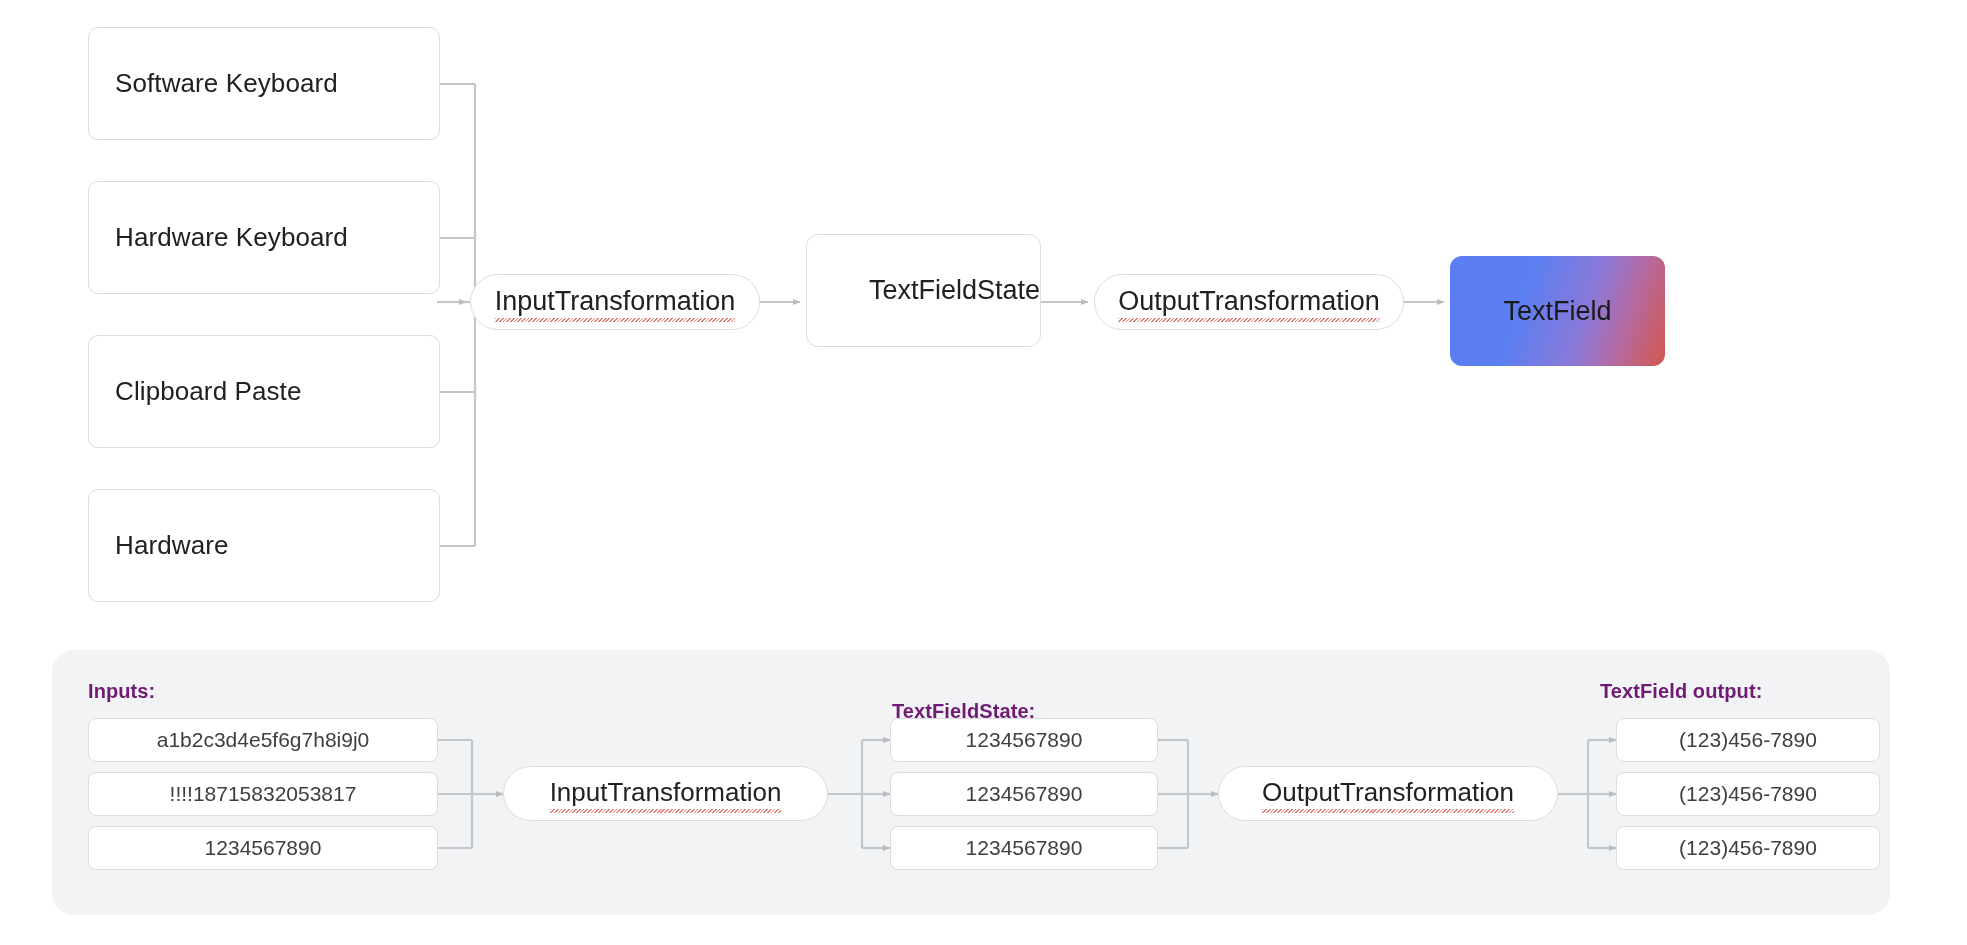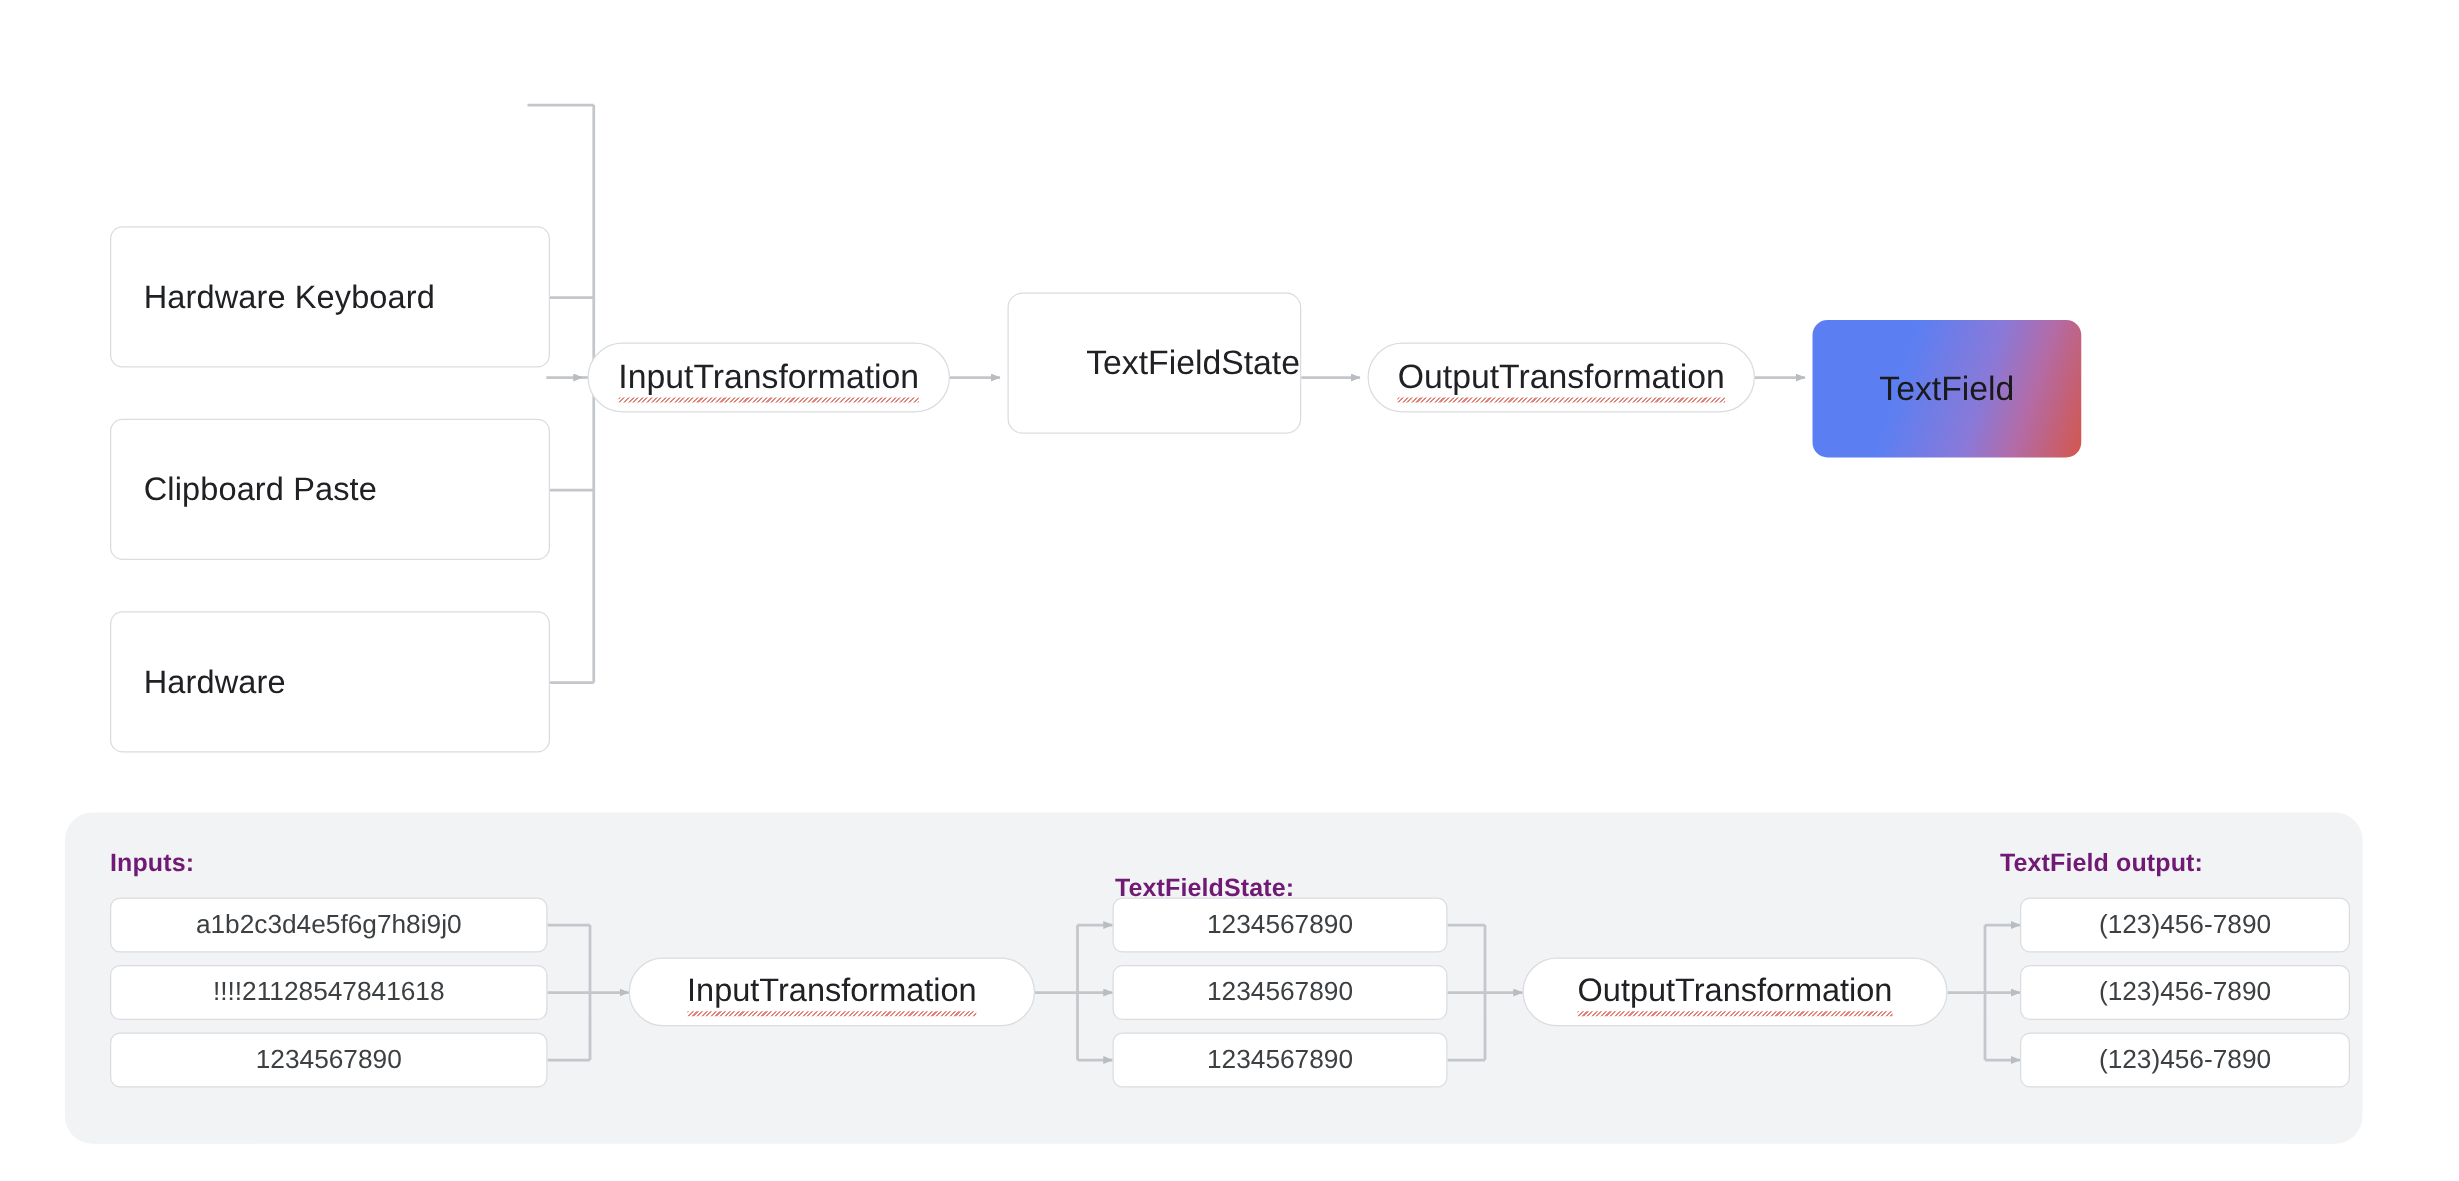--- a/index.html
+++ b/index.html
@@ -241,20 +241,23 @@
 
     <g>
       <path class="wire" d="M 1558,794 L 1588,794"></path>
       <path class="wire" d="M 1588,740 L 1588,848"></path>
       <path class="wire" d="M 1588,740 L 1616,740" marker-end="url(#arrowhead)"></path>
       <path class="wire" d="M 1588,794 L 1616,794" marker-end="url(#arrowhead)"></path>
       <path class="wire" d="M 1588,848 L 1616,848" marker-end="url(#arrowhead)"></path>
     </g>
   </svg>
 
+  <div class="node source-box" style="left:88px; top:27px;">
+    <span>Software Keyboard</span>
+  </div>
 
   <div class="node source-box" style="left:88px; top:335px;">
     <span>Clipboard Paste</span>
   </div>
 
   <div class="node source-box" style="left:88px; top:181px;">
     <span>Hardware Keyboard</span>
   </div>
 
   <div class="node source-box" style="left:88px; top:489px;">
@@ -277,21 +280,21 @@
     <span>TextField</span>
   </div>
 
   <div id="example-panel"></div>
 
   <div class="col-heading" style="left:88px; top:680px;">Inputs:</div>
   <div class="col-heading" style="left:892px; top:656px;margin-top:44px;">TextFieldState:</div>
   <div class="col-heading" style="left:1600px; top:680px;">TextField output:</div>
 
   <div class="value-box" style="left:88px; top:718px; width:350px;">a1b2c3d4e5f6g7h8i9j0</div>
-  <div class="value-box" style="left:88px; top:772px; width:350px;">!!!!21128547841618</div>
+  <div class="value-box" style="left:88px; top:772px; width:350px;">!!!!18715832053817</div>
   <div class="value-box" style="left:88px; top:826px; width:350px;">1234567890</div>
 
   <div class="panel-pill" style="left:503px; top:766px; width:325px; height:55px;">
     <span class="squiggle">InputTransformation</span>
   </div>
 
   <div class="value-box" style="left:890px; top:718px; width:268px;">1234567890</div>
   <div class="value-box" style="left:890px; top:772px; width:268px;">1234567890</div>
   <div class="value-box" style="left:890px; top:826px; width:268px;">1234567890</div>
 

